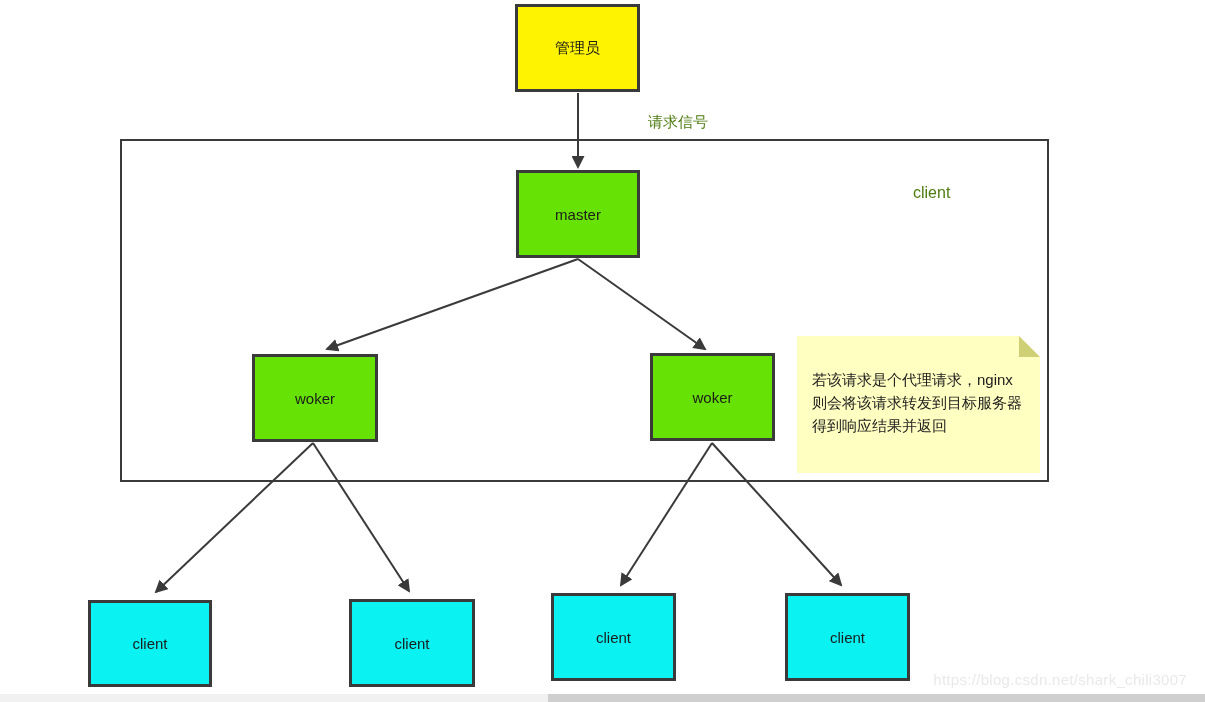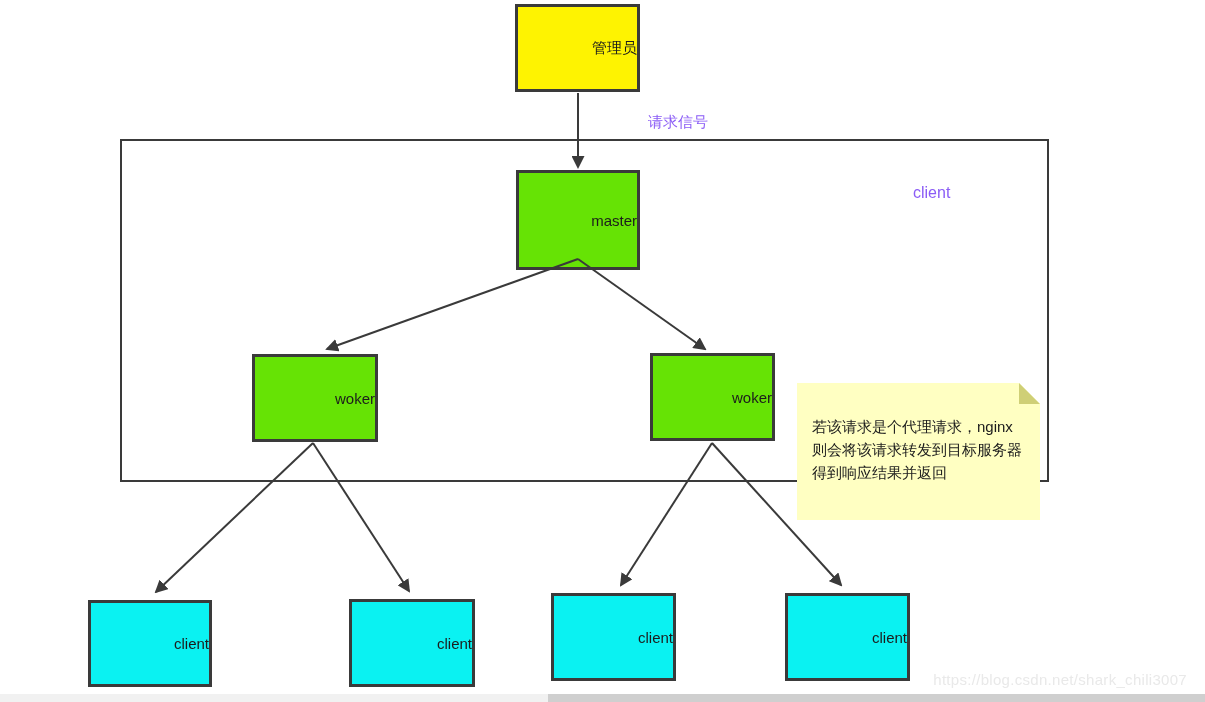--- a/index.html
+++ b/index.html
@@ -6,45 +6,45 @@
   html, body { width: 1205px; height: 702px; overflow: hidden; background: #ffffff; }
   body { font-family: "Liberation Sans", "DejaVu Sans", sans-serif; }
 
   .stage { position: absolute; top: 0; left: 0; width: 1205px; height: 702px; background: #ffffff; }
 
   svg.edges { position: absolute; top: 0; left: 0; width: 1205px; height: 702px; z-index: 3; pointer-events: none; }
 
   .node {
     position: absolute;
     border: 3px solid #3a3a3a;
-    display: flex; align-items: center; justify-content: flex-end;
+    display: flex; align-items: center; justify-content: center;
     font-size: 15px; color: #1c1c1c;
     z-index: 2;
   }
   .node-admin   { left: 515px; top: 4px;   width: 125px; height: 88px; }
-  .node-master  { left: 516px; top: 170px; width: 124px; height: 100px; }
+  .node-master  { left: 516px; top: 170px; width: 124px; height: 88px; }
   .node-worker-left  { left: 252px; top: 354px; width: 126px; height: 88px; }
   .node-worker-right { left: 650px; top: 353px; width: 125px; height: 88px; }
   .node-client-1 { left: 88px;  top: 600px; width: 124px; height: 87px; }
   .node-client-2 { left: 349px; top: 599px; width: 126px; height: 88px; }
   .node-client-3 { left: 551px; top: 593px; width: 125px; height: 88px; }
   .node-client-4 { left: 785px; top: 593px; width: 125px; height: 88px; }
 
   .nginx-boundary {
     position: absolute; left: 120px; top: 139px; width: 929px; height: 343px;
     border: 2px solid #3a3a3a; background: transparent; z-index: 1;
   }
 
-  .floating-label { position: absolute; color: #8b5cf6; z-index: 2; white-space: nowrap; }
+  .floating-label { position: absolute; color: #4d7c0f; z-index: 2; white-space: nowrap; }
   .label-request { left: 648px; top: 113px; font-size: 15px; }
   .label-nginx   { left: 913px; top: 184px; font-size: 16px; }
 
   .sticky-note {
     position: absolute; left: 797px; top: 336px; width: 243px; height: 137px;
-    z-index: 2; display: flex; align-items: center; margin-top: 47px;
+    z-index: 2; display: flex; align-items: center;
   }
   .sticky-note-text {
     padding: 0 14px 4px 15px;
     font-size: 15px; line-height: 23px; color: #1c1c1c;
   }
   .note-fold-cut {
     position: absolute; top: 0; right: 0; width: 0; height: 0;
     border-left: 21px solid transparent; border-top: 21px solid #ffffff;
   }
   .note-fold-flap {

